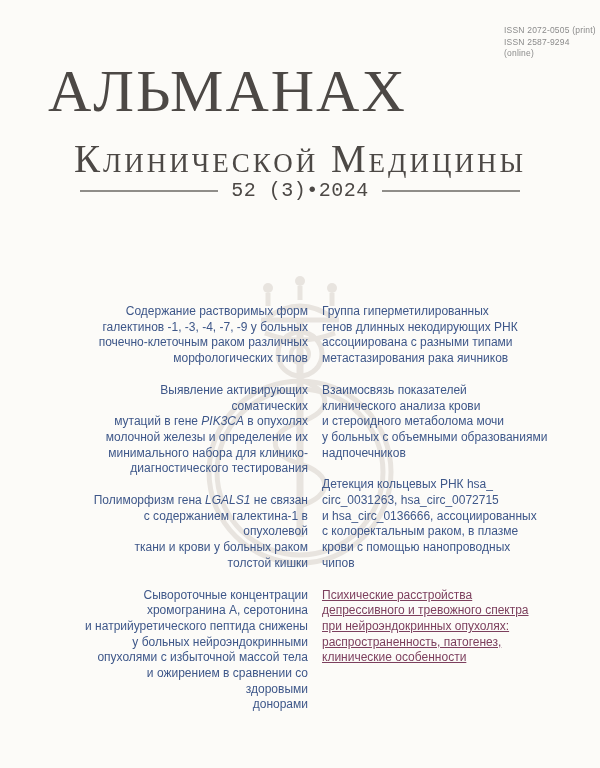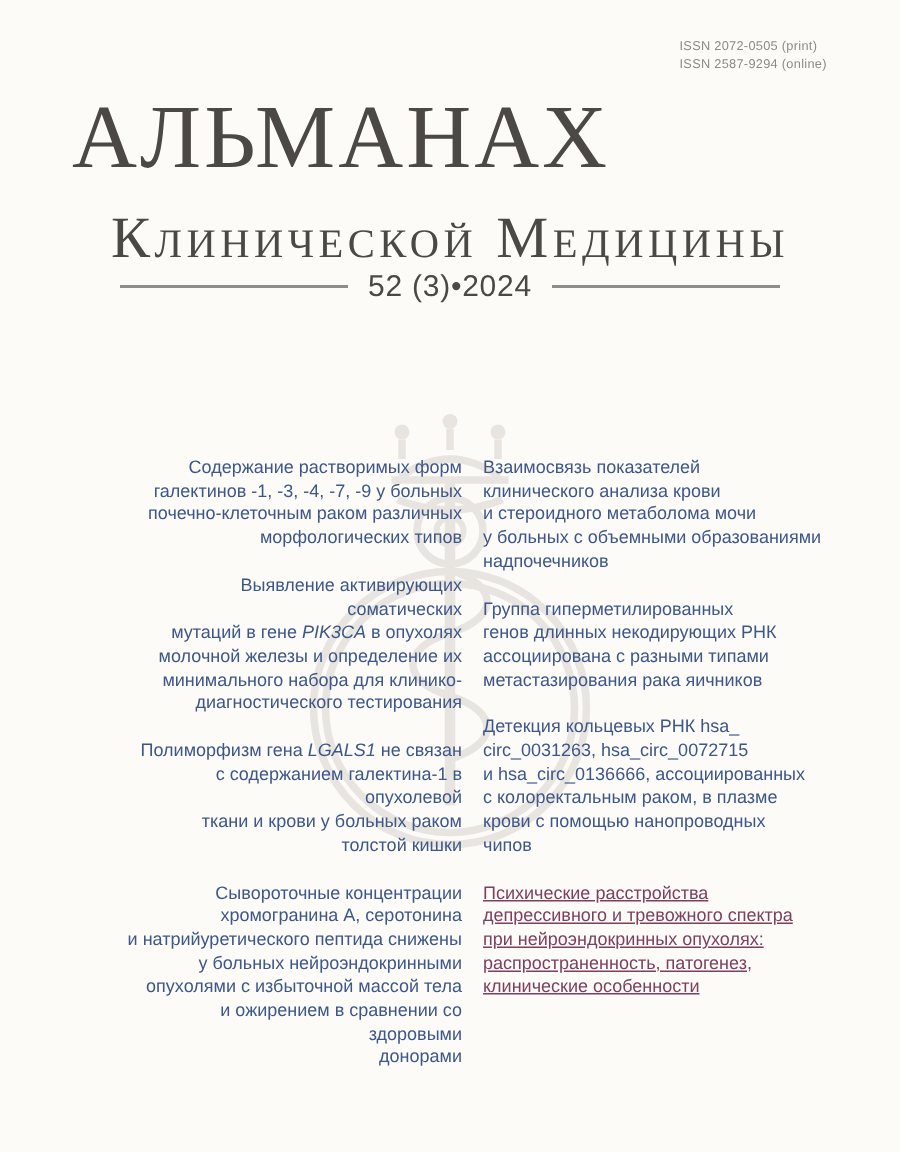--- a/index.html
+++ b/index.html
@@ -6,21 +6,21 @@
   body {
     width: 600px; height: 768px;
     position: relative;
     overflow: hidden;
     background: var(--background, #FCFBF8);
     font-family: "Liberation Sans", sans-serif;
   }
 
   
   .issn {
-    position: absolute; top: 25px; left: 453px;
+    position: absolute; top: 25px; left: 504px;
     font-size: 8.5px; line-height: 11.5px;
     color: var(--issn-color, #8B8B8B);
     letter-spacing: 0.2px;
   }
 
   
   .title {
     position: absolute; top: 46px; left: 0; width: 600px;
     text-align: left;
     font-family: "Liberation Serif", "DejaVu Serif", serif;
@@ -45,20 +45,21 @@
   .issue-row {
     position: absolute; top: 179px; left: 80px; width: 440px;
     display: flex; align-items: center; gap: 13px;
   }
   .rule { flex: 1; height: 1.4px; background: var(--rule-color, #8F8D89); }
   .issue-text {
     font-size: 20px; line-height: 24px;
     letter-spacing: 0.5px;
     color: var(--title-color, #4C4845);
     white-space: nowrap;
+    font-family: Liberation Mono, monospace;
   }
 
   
   .wm {
     position: absolute; left: 205px; top: 272px;
     color: var(--watermark-color, #E8E4DF);
     z-index: 0;
   }
 
   
@@ -124,19 +125,19 @@
   </svg>
 
   <div class="col col-left">
     <div class="article">Содержание растворимых форм<br>галектинов -1, -3, -4, -7, -9 у больных<br>почечно-клеточным раком различных<br>морфологических типов</div>
     <div class="article">Выявление активирующих соматических<br>мутаций в гене <em>PIK3CA</em> в опухолях<br>молочной железы и определение их<br>минимального набора для клинико-<br>диагностического тестирования</div>
     <div class="article">Полиморфизм гена <em>LGALS1</em> не связан<br>с содержанием галектина-1 в опухолевой<br>ткани и крови у больных раком<br>толстой кишки</div>
     <div class="article">Сывороточные концентрации<br>хромогранина А, серотонина<br>и натрийуретического пептида снижены<br>у больных нейроэндокринными<br>опухолями с избыточной массой тела<br>и ожирением в сравнении со здоровыми<br>донорами</div>
   </div>
 
   <div class="col col-right">
+    <div class="article">Группа гиперметилированных<br>генов длинных некодирующих РНК<br>ассоциирована с разными типами<br>метастазирования рака яичников</div>
     <div class="article">Взаимосвязь показателей<br>клинического анализа крови<br>и стероидного метаболома мочи<br>у больных с объемными образованиями<br>надпочечников</div>
-    <div class="article">Группа гиперметилированных<br>генов длинных некодирующих РНК<br>ассоциирована с разными типами<br>метастазирования рака яичников</div>
     <div class="article">Детекция кольцевых РНК hsa_<br>circ_0031263, hsa_circ_0072715<br>и hsa_circ_0136666, ассоциированных<br>с колоректальным раком, в плазме<br>крови с помощью нанопроводных<br>чипов</div>
     <div class="article maroon">Психические расстройства<br>депрессивного и тревожного спектра<br>при нейроэндокринных опухолях:<br>распространенность, патогенез,<br>клинические особенности</div>
   </div>
 
 </div>
 
 </body></html>

